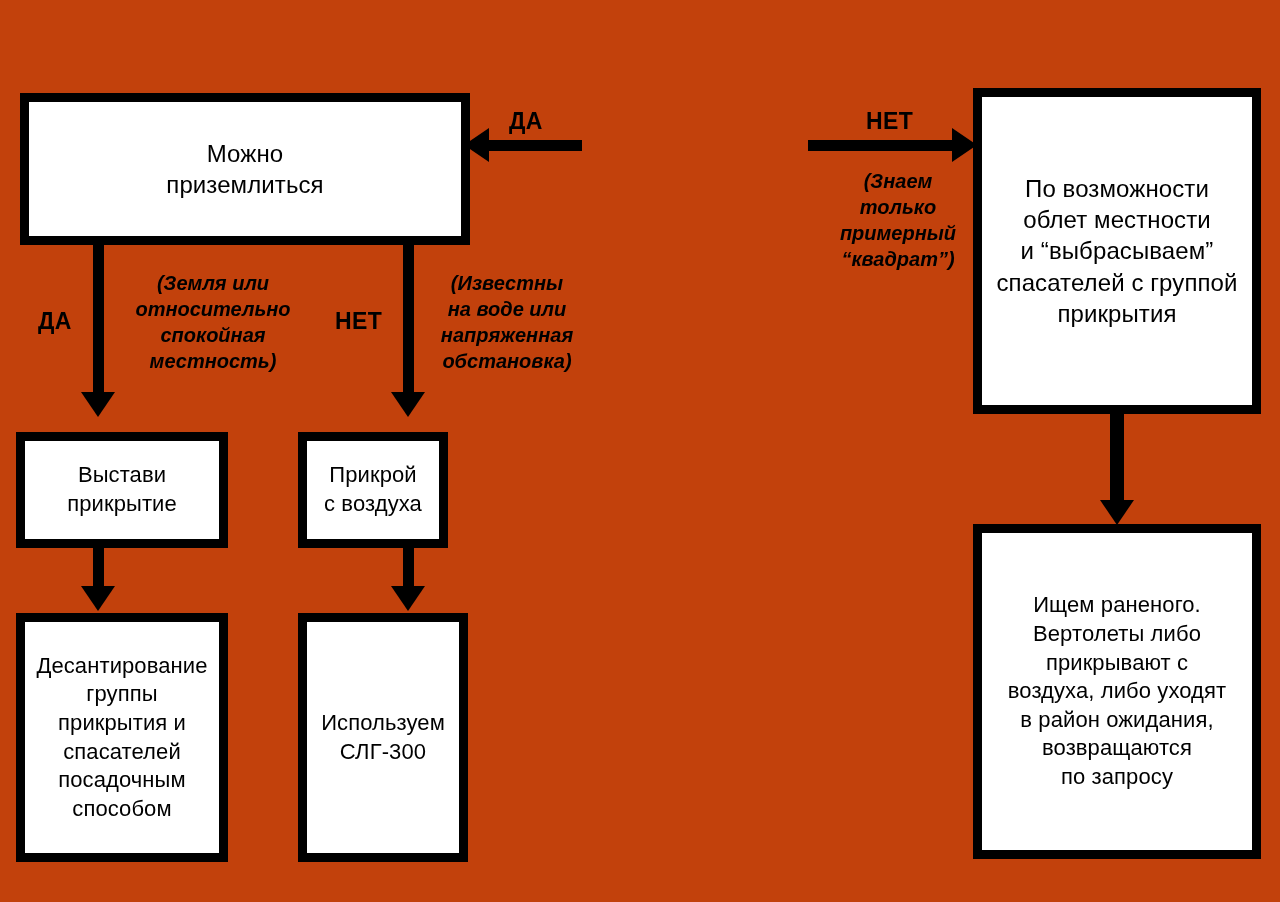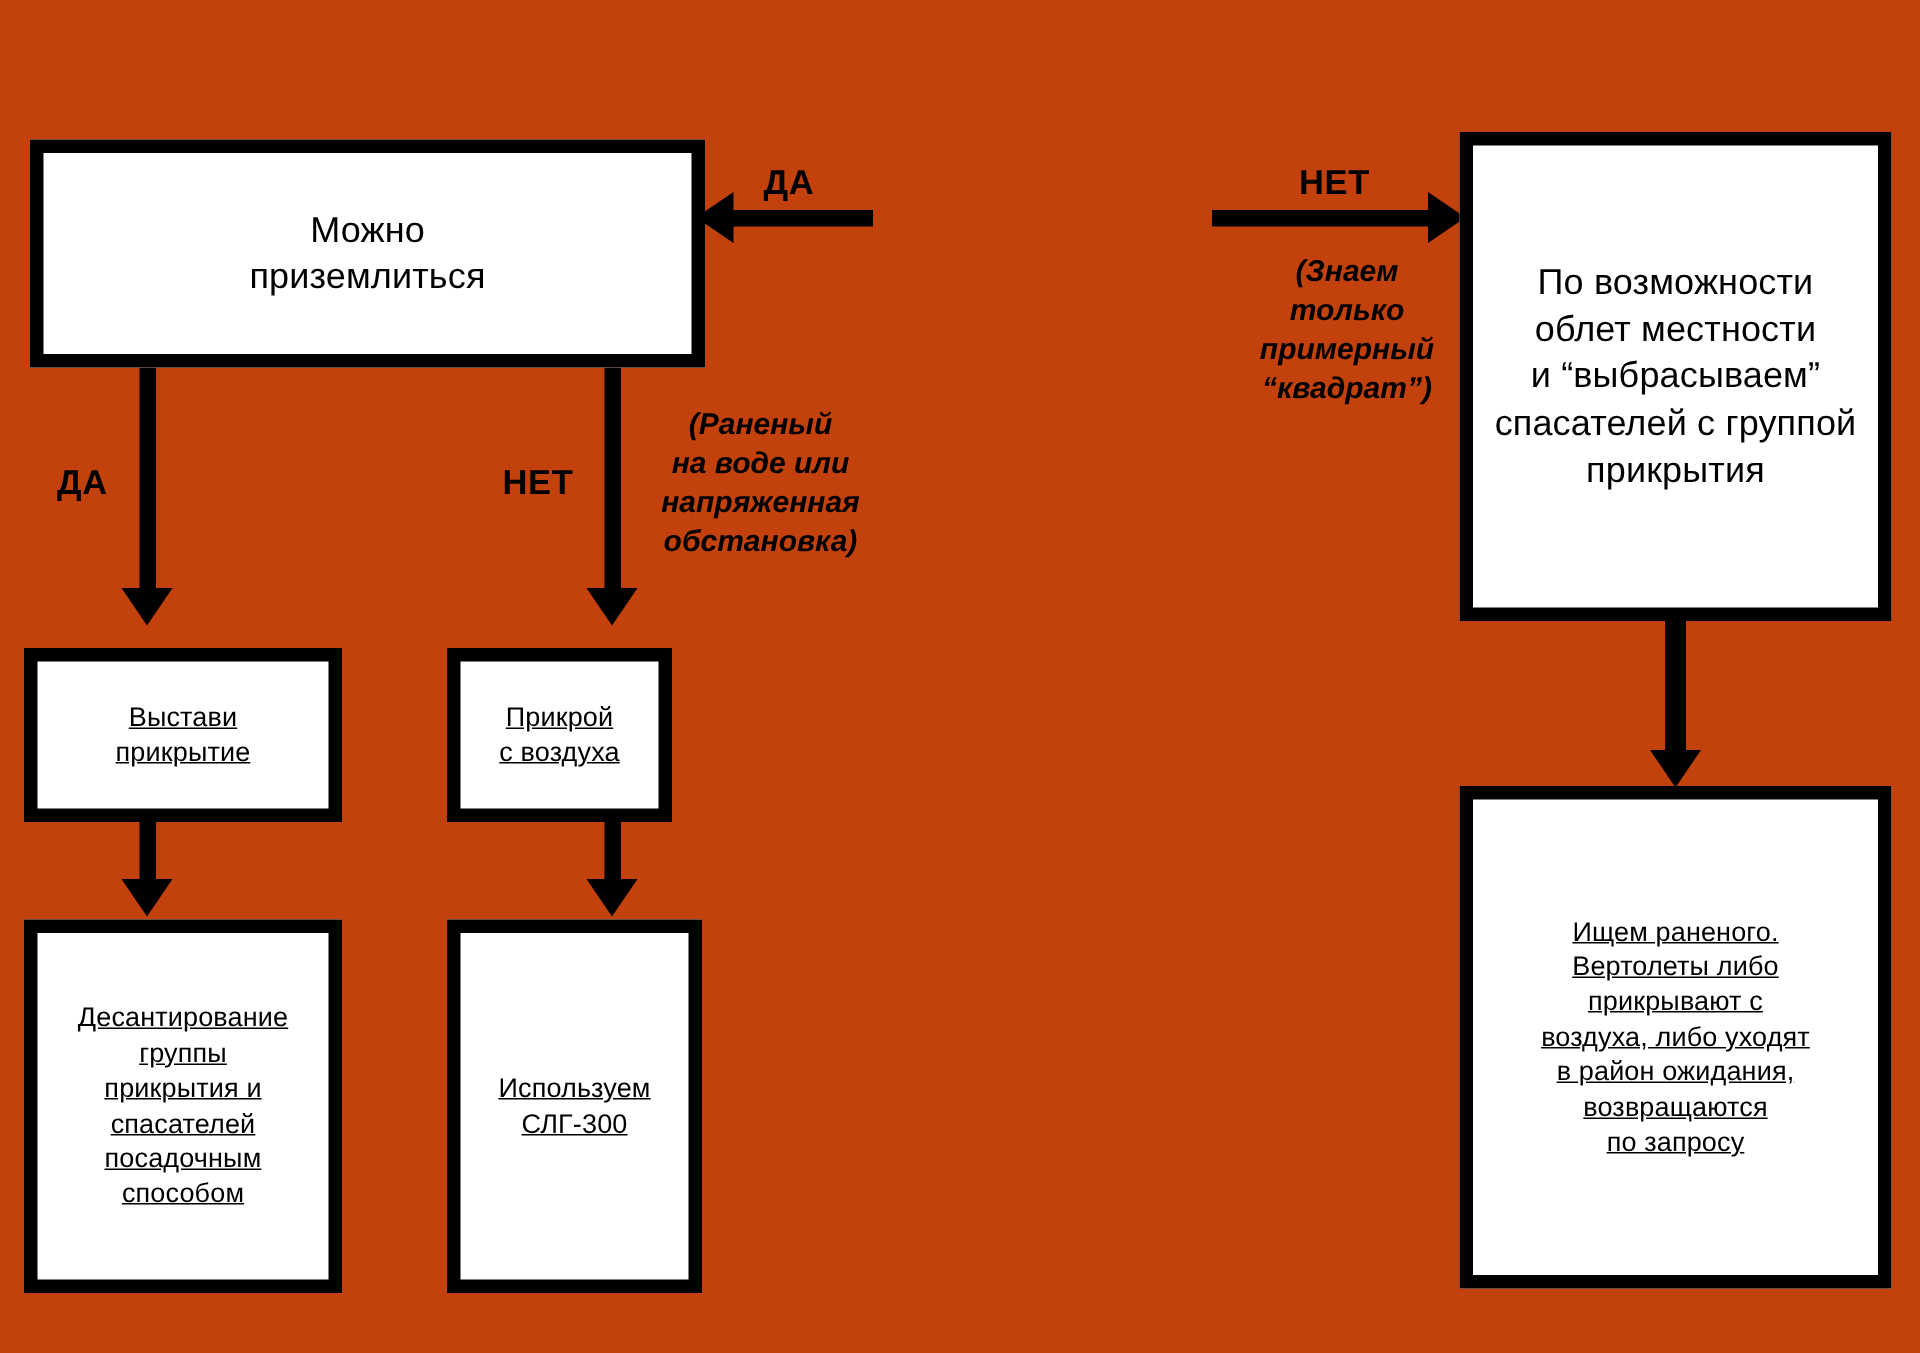--- a/index.html
+++ b/index.html
@@ -27,21 +27,21 @@
     justify-content: center;
     text-align: center;
     color: #000000;
     line-height: 1.30;
     font-size: 23px;
     padding: 4px 8px;
     white-space: pre-line;
     letter-spacing: .1px;
   }
   .node.big   { font-size: 24px; }
-  .node.small { font-size: 18px; text-decoration: underline; }
+  .node.small { font-size: 22px; }
 
   
   .vline, .hline {
     position: absolute;
     background: #000000;
   }
   .arrow-down, .arrow-up, .arrow-left, .arrow-right {
     position: absolute;
     width: 0;
     height: 0;
@@ -114,22 +114,26 @@
 
   <div class="edge-label" style="left:38px; top:308px;">ДА</div>
 
   <div class="edge-label" style="left:335px; top:308px;">НЕТ</div>
 
   <div class="note" style="left:838px; top:168px; width:120px;">(Знаем
 только
 примерный
 “квадрат”)</div>
 
+  <div class="note" style="left:120px; top:270px; width:186px;">(Земля или
+относительно
+спокойная
+местность)</div>
 
-  <div class="note" style="left:428px; top:270px; width:158px;">(Раненый
+  <div class="note" style="left:428px; top:270px; width:158px;">(Известны
 на воде или
 напряженная
 обстановка)</div>
 
 
   <div class="node big" style="left:20px; top:93px; width:450px; height:152px;">Можно
 приземлиться</div>
 
   <div class="node big" style="left:973px; top:88px; width:288px; height:326px;">По возможности
 облет местности

